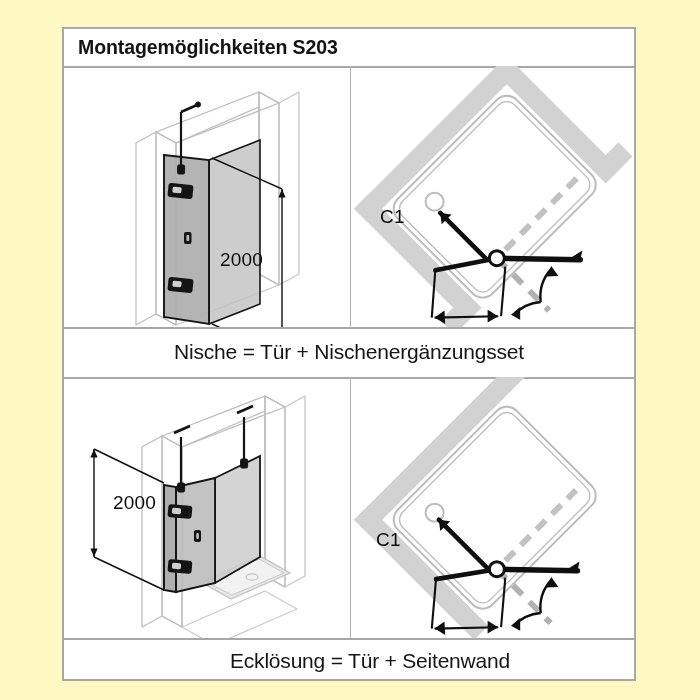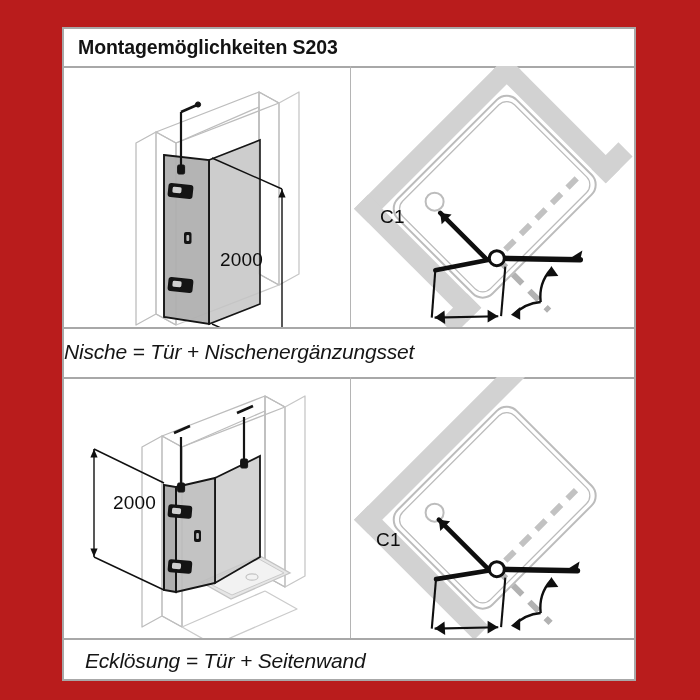--- a/index.html
+++ b/index.html
@@ -11,21 +11,21 @@
     width: 700px;
     height: 700px;
     font-family: "Liberation Sans", sans-serif;
     -webkit-font-smoothing: antialiased;
     overflow: hidden;
   }
   #page {
     position: relative;
     width: 700px;
     height: 700px;
-    background: #b91c1c;
+    background: #fef9c3;
   }
 
   
   .frame {
     position: absolute;
     left: 62px;
     top: 27px;
     width: 574px;
     height: 654px;
     border: 2px solid #a8a8a8;
@@ -66,22 +66,21 @@
     white-space: nowrap;
   }
 
   
   .caption-cell {
     position: absolute;
     left: 0;
     width: 100%;
     display: flex;
     align-items: center;
-    justify-content: flex-start;
-    font-style: italic;
+    justify-content: center;
   }
   .caption-text {
     font-size: 21px;
     color: #151515;
     white-space: nowrap;
     letter-spacing: -0.2px;
   }
 
   
   .pane {

